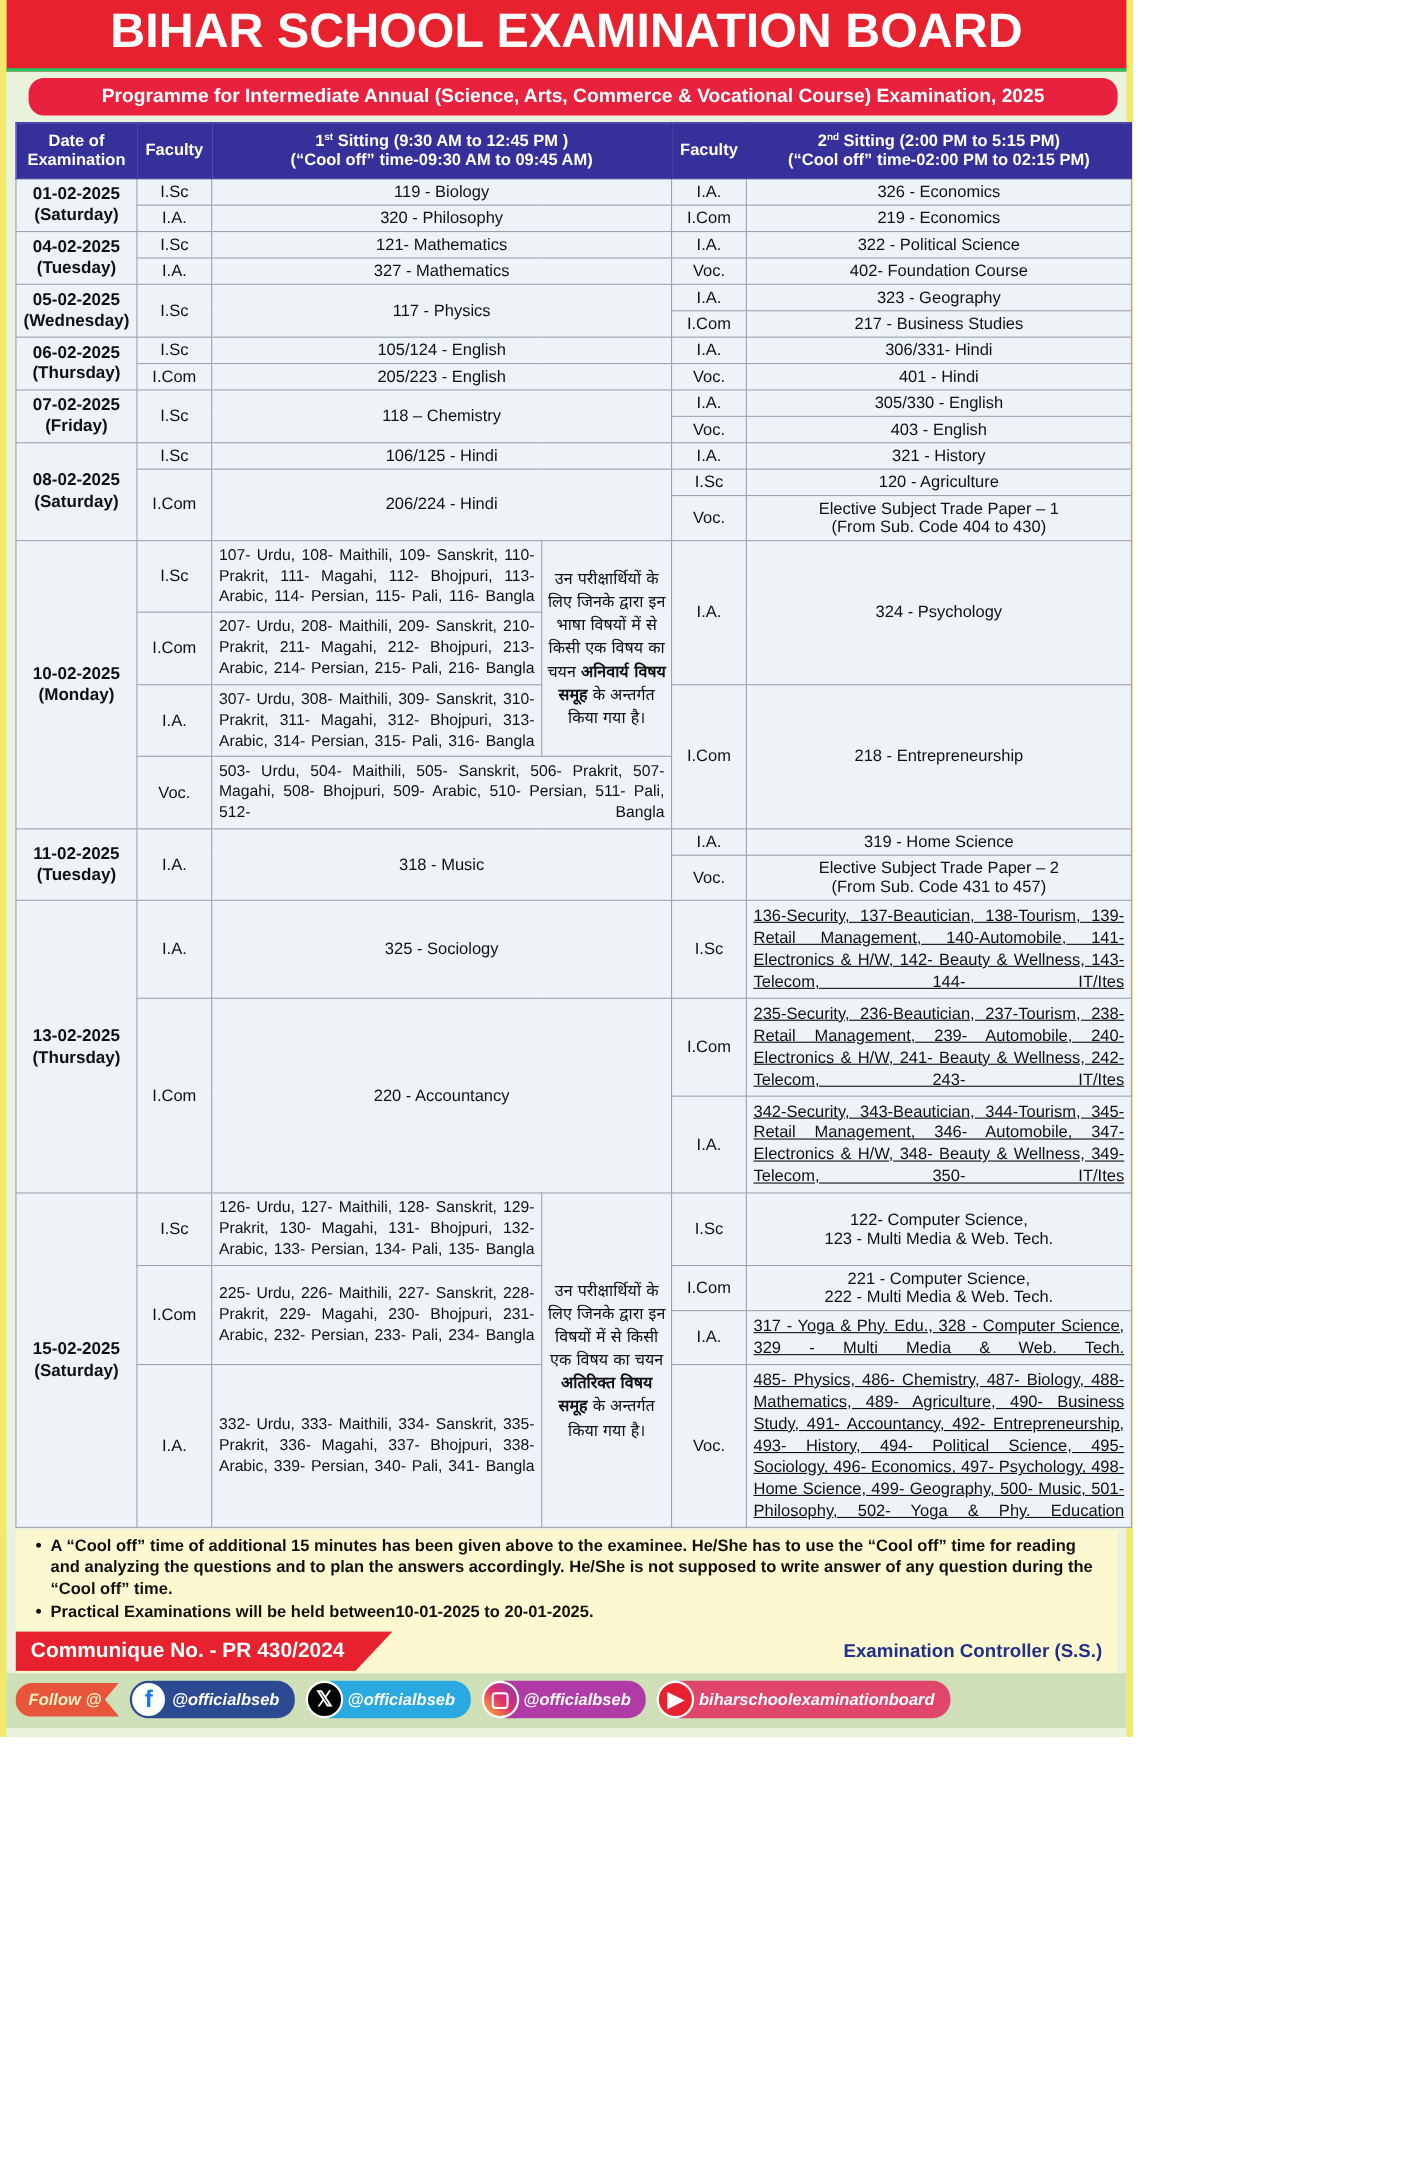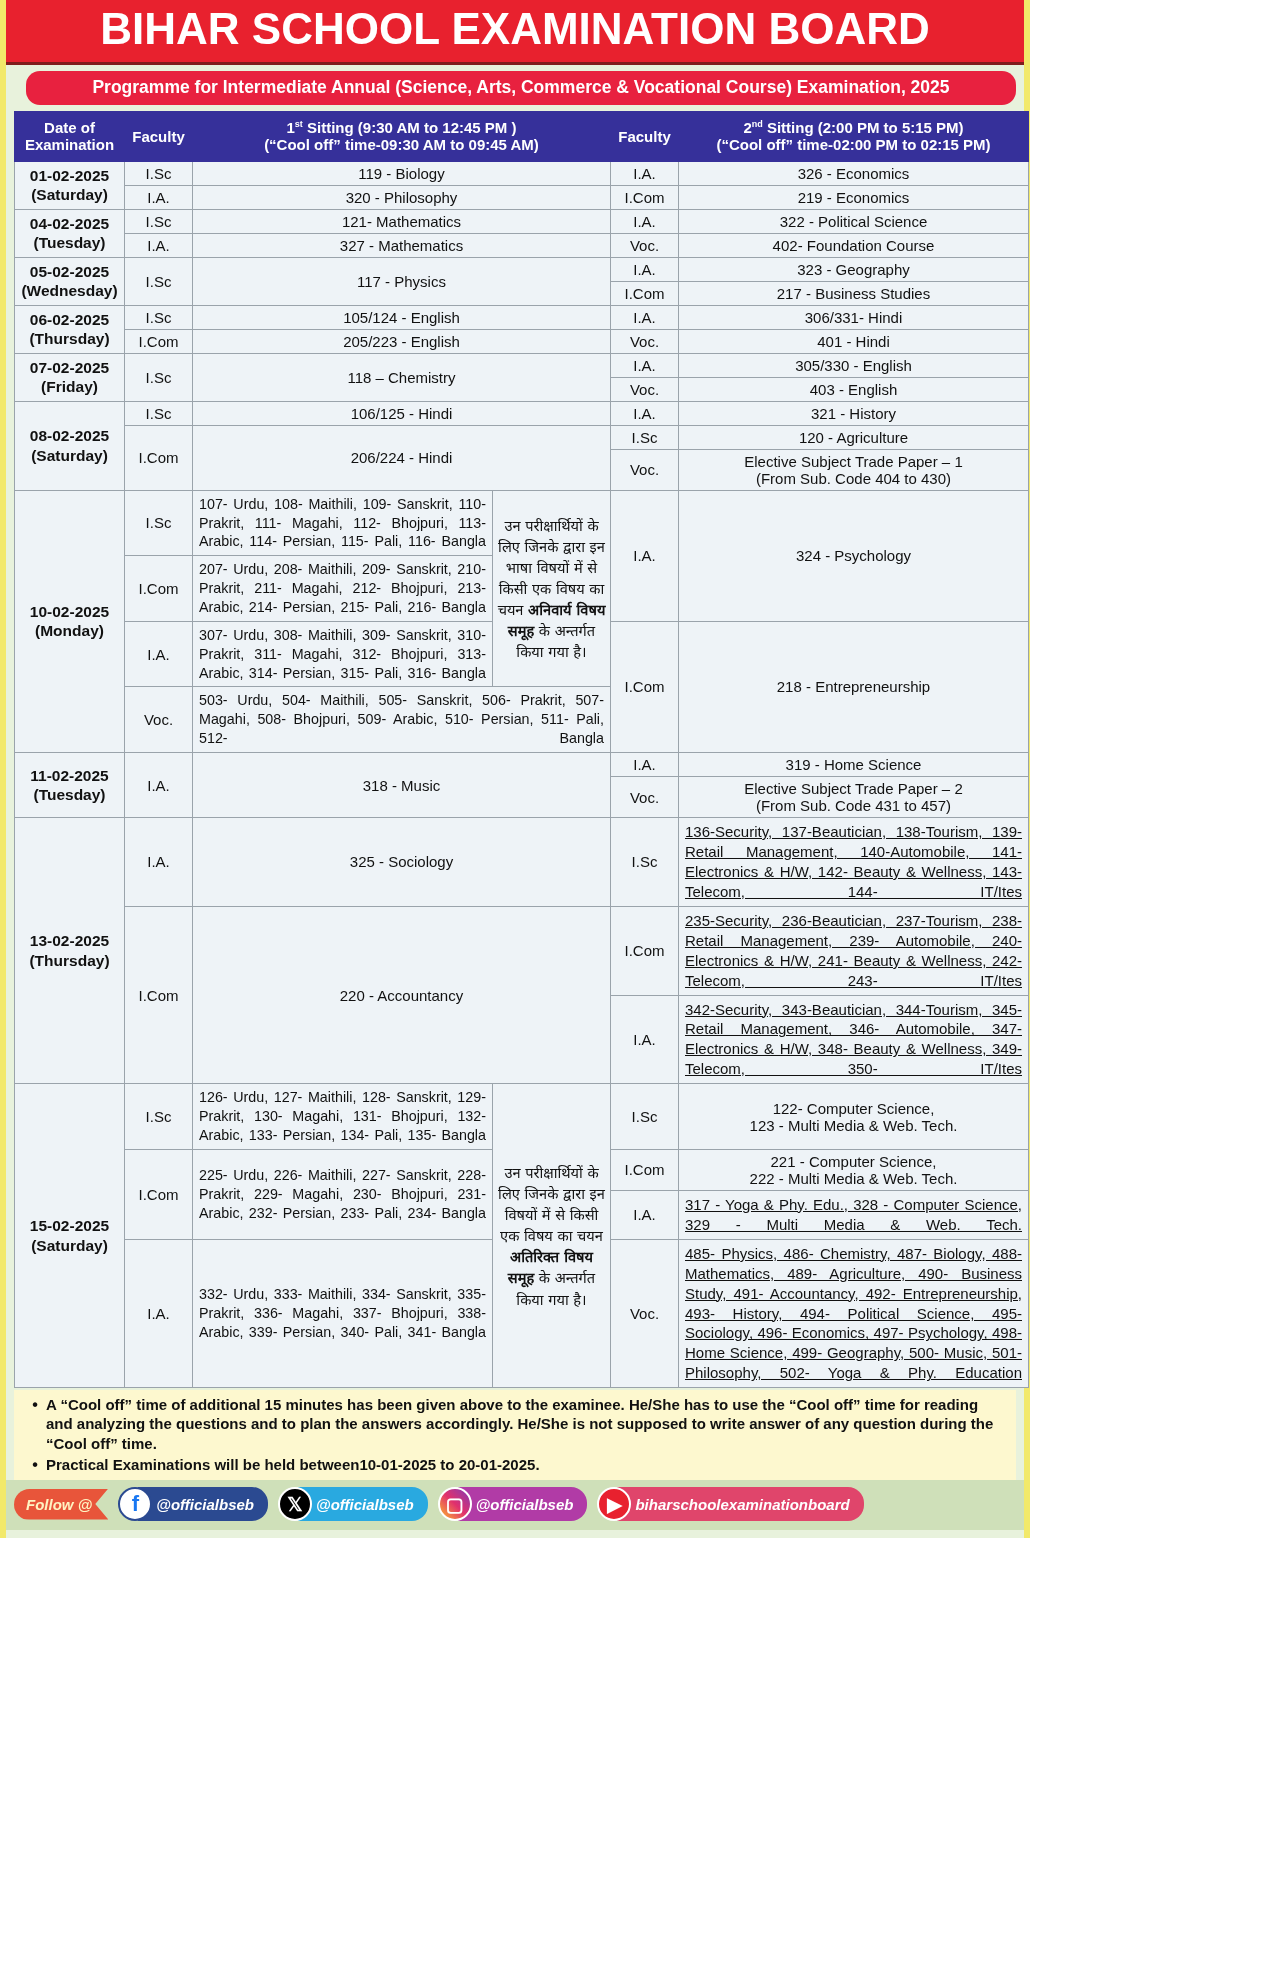--- a/index.html
+++ b/index.html
@@ -19,21 +19,21 @@
   
   .title-bar{
     background:#e8212e;
     color:#ffffff;
     font-weight:bold;
     font-size:44px;
     letter-spacing:0px;
     text-align:center;
     line-height:1.05;
     padding:6px 0 10px 0;
-    border-bottom:3px solid #7f1d1d;
+    border-bottom:3px solid #22c55e;
     font-stretch:condensed;
     transform:scaleX(1.0);
     white-space:nowrap;
   }
   .subtitle-wrap{
     background:#e8f2dc;
     padding:6px 8px 6px 8px;
   }
   .subtitle{
     background:#e8213f;
@@ -469,20 +469,24 @@
     <div class="note-li">
       <span class="bullet">•</span>
       <span class="note-txt">A “Cool off” time of additional 15 minutes has been given above to the examinee. He/She has to use the “Cool off” time for reading and analyzing the questions and to plan the answers accordingly. He/She is not supposed to write answer of any question during the “Cool off” time.</span>
     </div>
     <div class="note-li">
       <span class="bullet">•</span>
       <span class="note-txt">Practical Examinations will be held between10-01-2025 to 20-01-2025.</span>
     </div>
   </div>
 
+  <div class="comm-row">
+    <div class="comm-tag">Communique No. - PR 430/2024</div>
+    <div class="controller">Examination Controller (S.S.)</div>
+  </div>
 
   <div class="social-bar">
     <div class="follow-chip">Follow @</div>
 
     <div class="soc fb">
       <div class="ic">f</div>
       <div class="lbl">@officialbseb</div>
     </div>
 
     <div class="soc xx">

